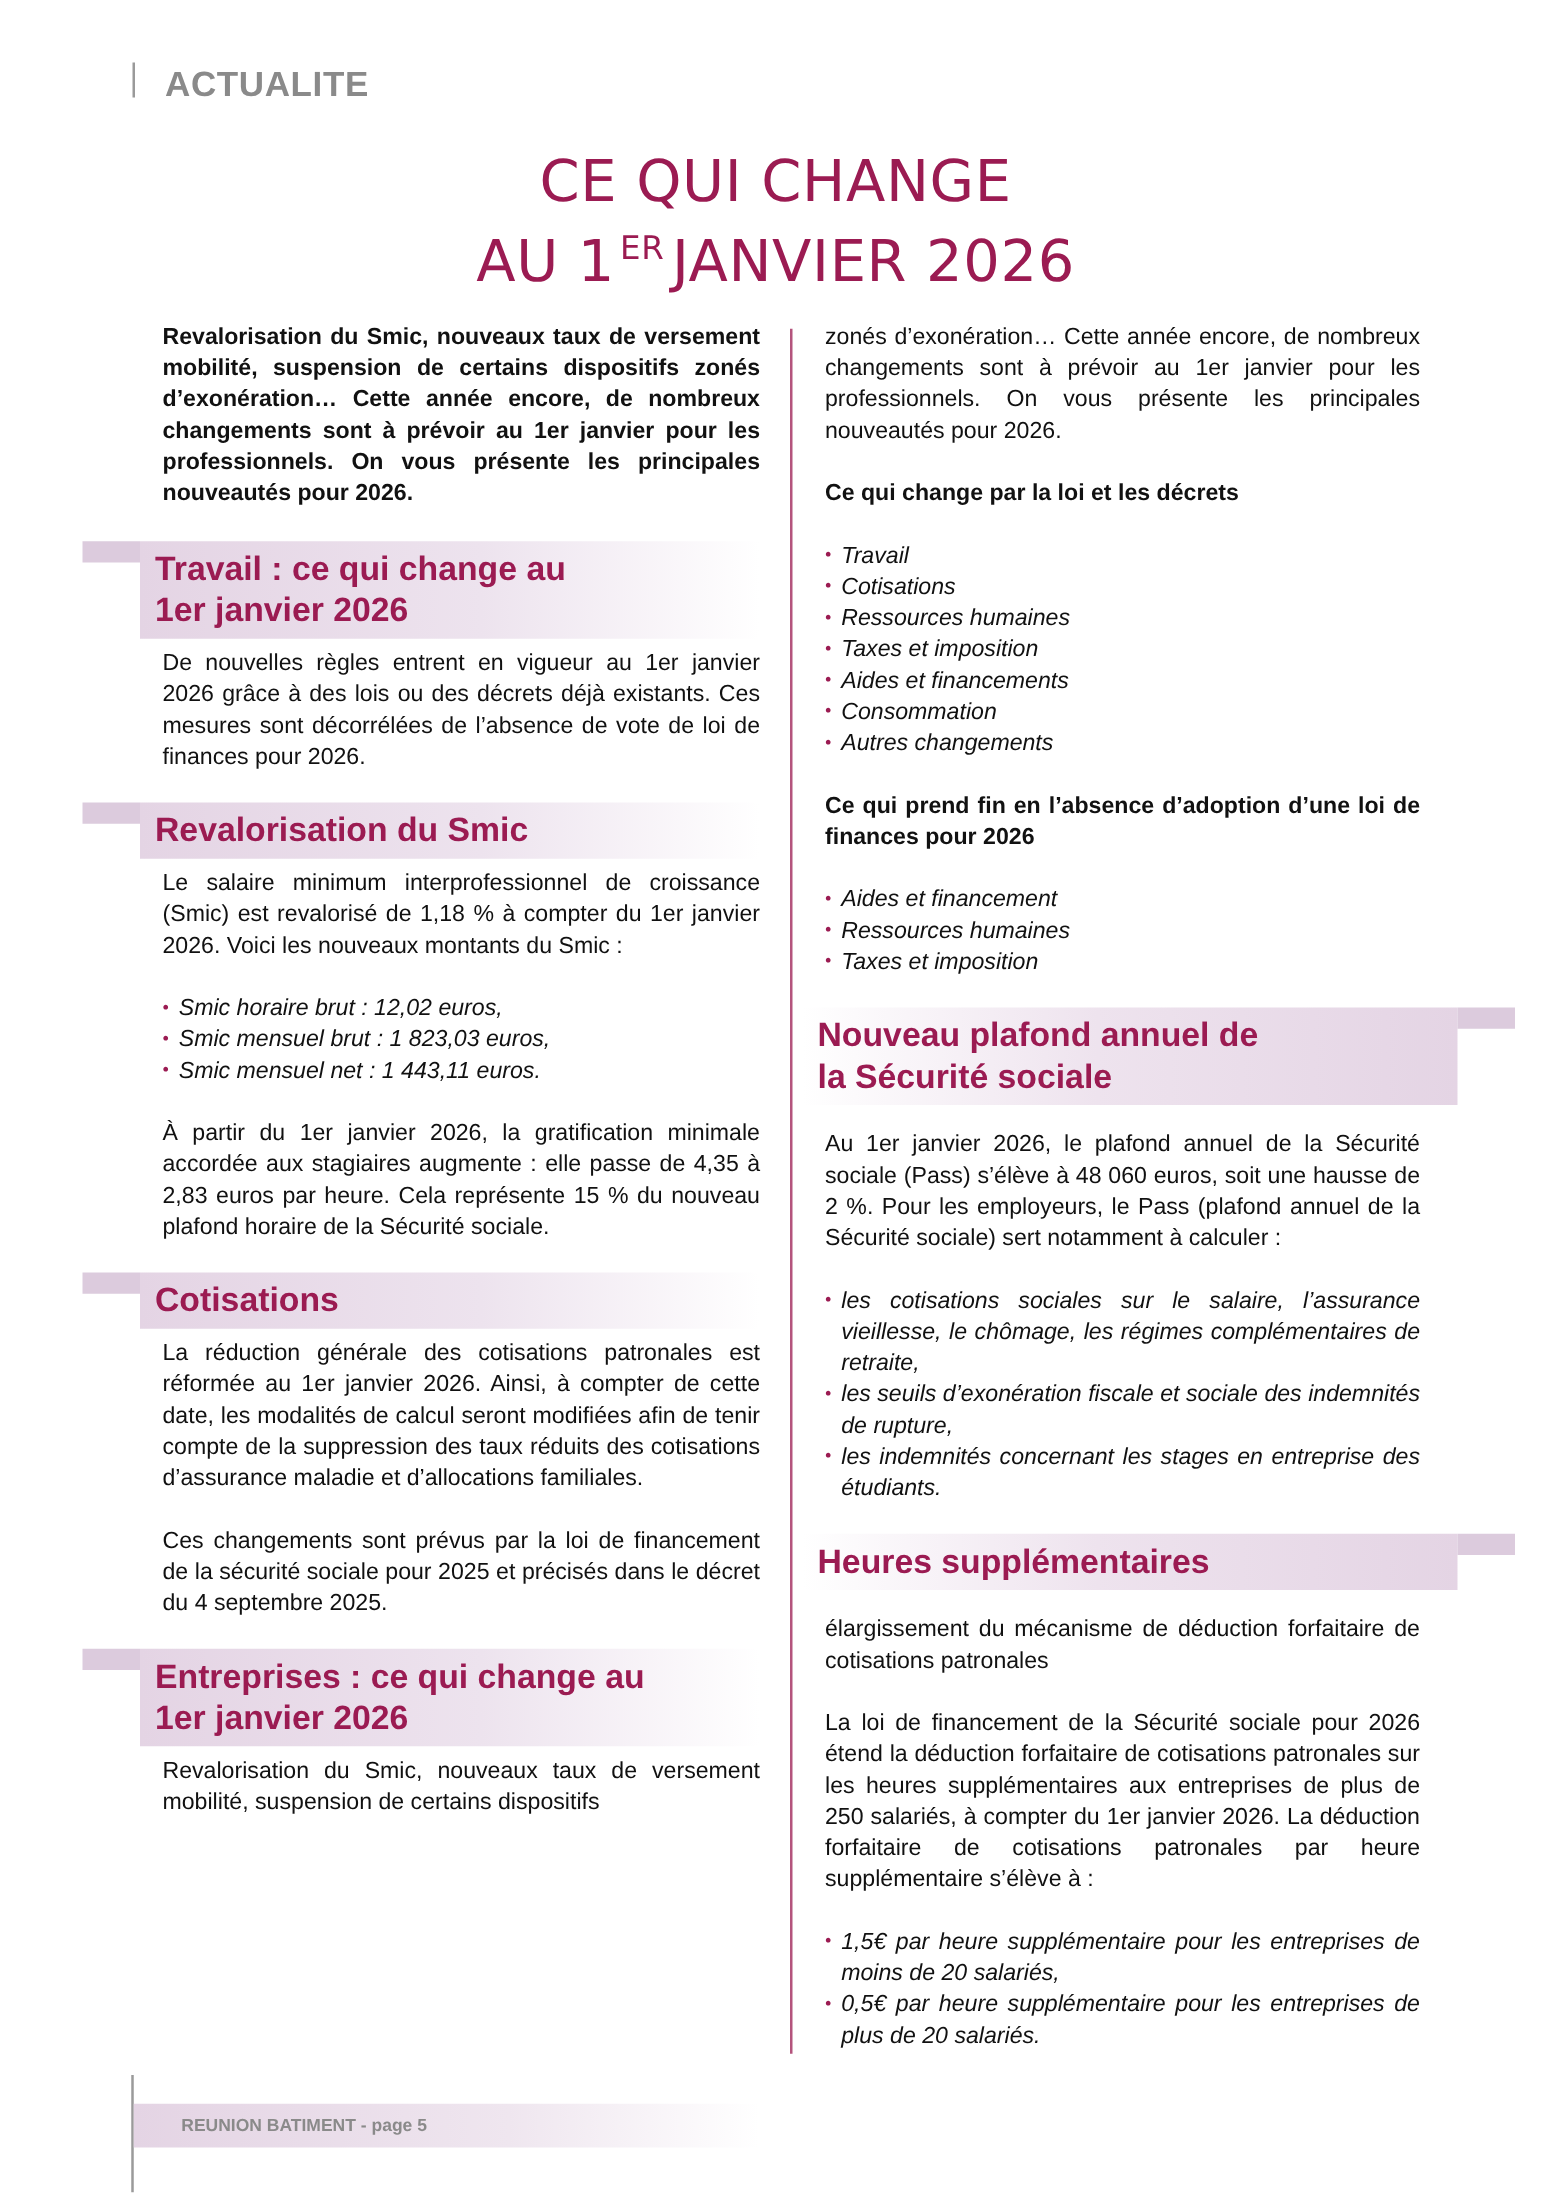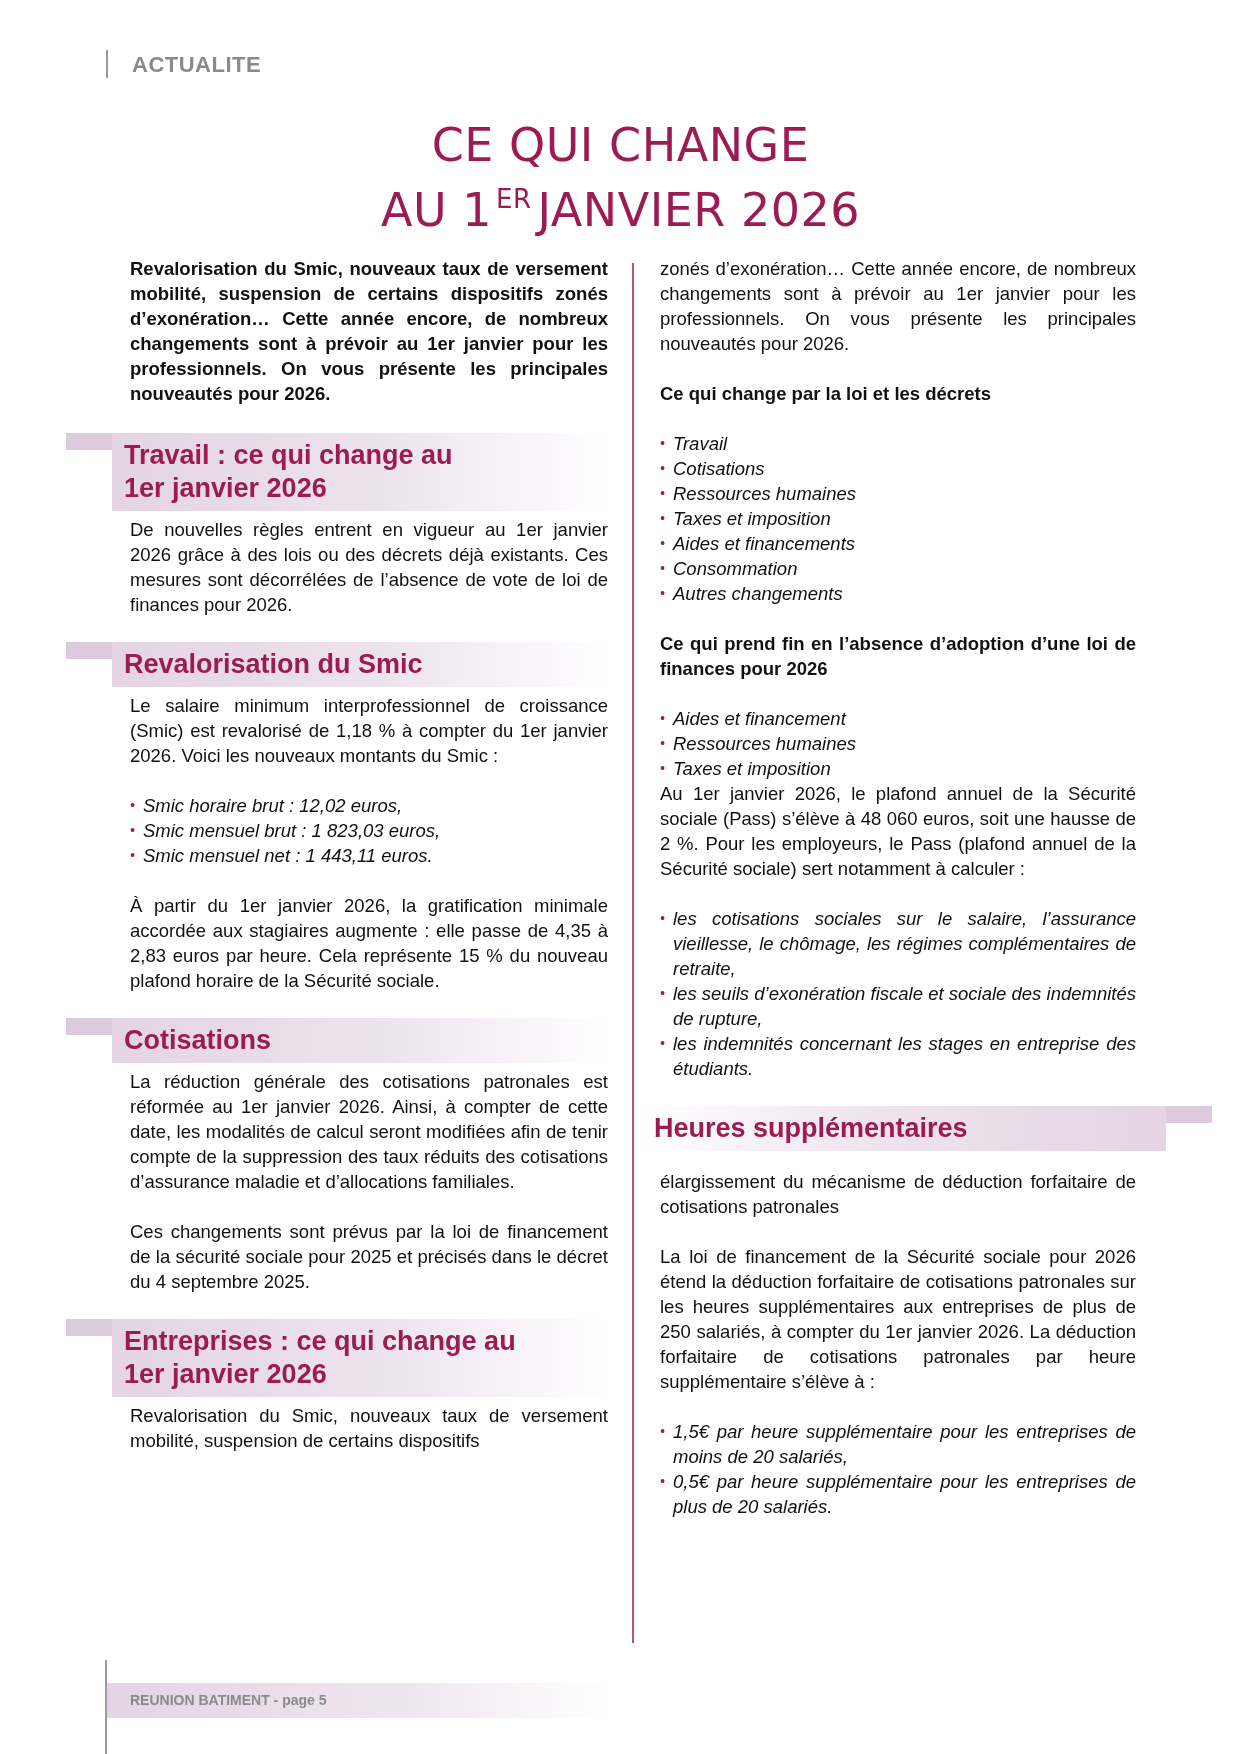--- a/index.html
+++ b/index.html
@@ -1,20 +1,20 @@
 <!DOCTYPE html>
 <html><head>
   <meta charset="utf-8">
   <style>
     * { box-sizing: border-box; margin: 0; padding: 0; }
     html, body { width: 1241px; height: 1754px; background: #ffffff; overflow: hidden; }
     body { position: relative; font-family: "Liberation Sans", sans-serif; color: #111111; }
 
     .section-label-bar { position: absolute; left: 106px; top: 50px; width: 2px; height: 28px; background: #9a9a9a; }
-    .section-label { position: absolute; left: 132px; top: 52px; font-size: 22px; font-weight: bold; color: #8a8a8a; letter-spacing: 0.5px; }
+    .section-label { position: absolute; left: 132px; top: 52px; font-size: 28px; font-weight: bold; color: #8a8a8a; letter-spacing: 0.5px; }
 
     .main-title { position: absolute; left: 0; width: 1241px; top: 118px; text-align: center; color: #9b1b52; font-family: "DejaVu Sans", sans-serif; font-weight: normal; font-size: 46px; line-height: 54px; letter-spacing: 0.5px; }
     .main-title .sup { font-size: 26px; vertical-align: 18px; margin: 0 6px 0 4px; text-align: center; }
 
     .col { position: absolute; top: 256px; }
     .col-left { left: 130px; width: 478px; }
     .col-right { left: 660px; width: 476px; }
     .col-divider { position: absolute; left: 632px; top: 263px; width: 2px; height: 1380px; background: #9b1b52; opacity: 0.75; }
 
     p, li { font-size: 18.5px; line-height: 25px; text-align: justify; }
@@ -28,21 +28,21 @@
     ul.tight li { text-align: left; }
 
     .heading { position: relative; margin: 25px 0 6px -18px; padding: 6px 18px 6px 12px; background: linear-gradient(to right, #e4d4e4 0%, #ede3ee 55%, #ffffff 100%); color: #9b1b52; font-weight: bold; font-size: 27px; line-height: 33px; }
     .heading::before { content: ""; position: absolute; left: -46px; top: 0; width: 46px; height: 17px; background: #dccbdd; }
     .heading.first { margin-top: 27px; }
 
     .col-right .heading { margin: 25px -30px 18px -18px; background: linear-gradient(to right, #ffffff 0%, #eee3ee 45%, #e4d4e4 100%); }
     .col-right .heading::before { left: auto; right: -46px; }
 
     .footer-bar { position: absolute; left: 105px; top: 1660px; width: 2px; height: 94px; background: #9a9a9a; }
-    .footer { position: absolute; left: 107px; top: 1683px; width: 500px; height: 35px; padding-left: 23px; background: linear-gradient(to right, #e4d4e4 0%, #efe6ef 60%, #ffffff 100%); font-size: 14px; font-weight: bold; color: #8a8a8a; line-height: 35px; }
+    .footer { position: absolute; left: 107px; top: 1683px; width: 500px; height: 35px; padding-left: 38px; background: linear-gradient(to right, #e4d4e4 0%, #efe6ef 60%, #ffffff 100%); font-size: 14px; font-weight: bold; color: #8a8a8a; line-height: 35px; }
   </style>
 </head>
 <body>
 
 <div class="section-label-bar"></div>
 <div class="section-label">ACTUALITE</div>
 
 <h1 class="main-title">
   <div>CE QUI CHANGE</div>
   <div><span>AU 1</span><span class="sup">ER</span><span>JANVIER 2026</span></div>
@@ -99,20 +99,24 @@
   </ul>
   <div class="gap"></div>
   <p class="bold">Ce qui prend fin en l’absence d’adoption d’une loi de finances pour 2026</p>
   <div class="gap"></div>
   <ul class="tight">
     <li>Aides et financement</li>
     <li>Ressources humaines</li>
     <li>Taxes et imposition</li>
   </ul>
 
+  <h2 class="heading">
+    <span>Nouveau plafond annuel de</span><br>
+    <span>la Sécurité sociale</span>
+  </h2>
   <p>Au 1er janvier 2026, le plafond annuel de la Sécurité sociale (Pass) s’élève à 48 060 euros, soit une hausse de 2 %. Pour les employeurs, le Pass (plafond annuel de la Sécurité sociale) sert notamment à calculer :</p>
   <div class="gap"></div>
   <ul>
     <li>les cotisations sociales sur le salaire, l’assurance vieillesse, le chômage, les régimes complémentaires de retraite,</li>
     <li>les seuils d’exonération fiscale et sociale des indemnités de rupture,</li>
     <li>les indemnités concernant les stages en entreprise des étudiants.</li>
   </ul>
 
   <h2 class="heading">Heures supplémentaires</h2>
   <p>élargissement du mécanisme de déduction forfaitaire de cotisations patronales</p>

